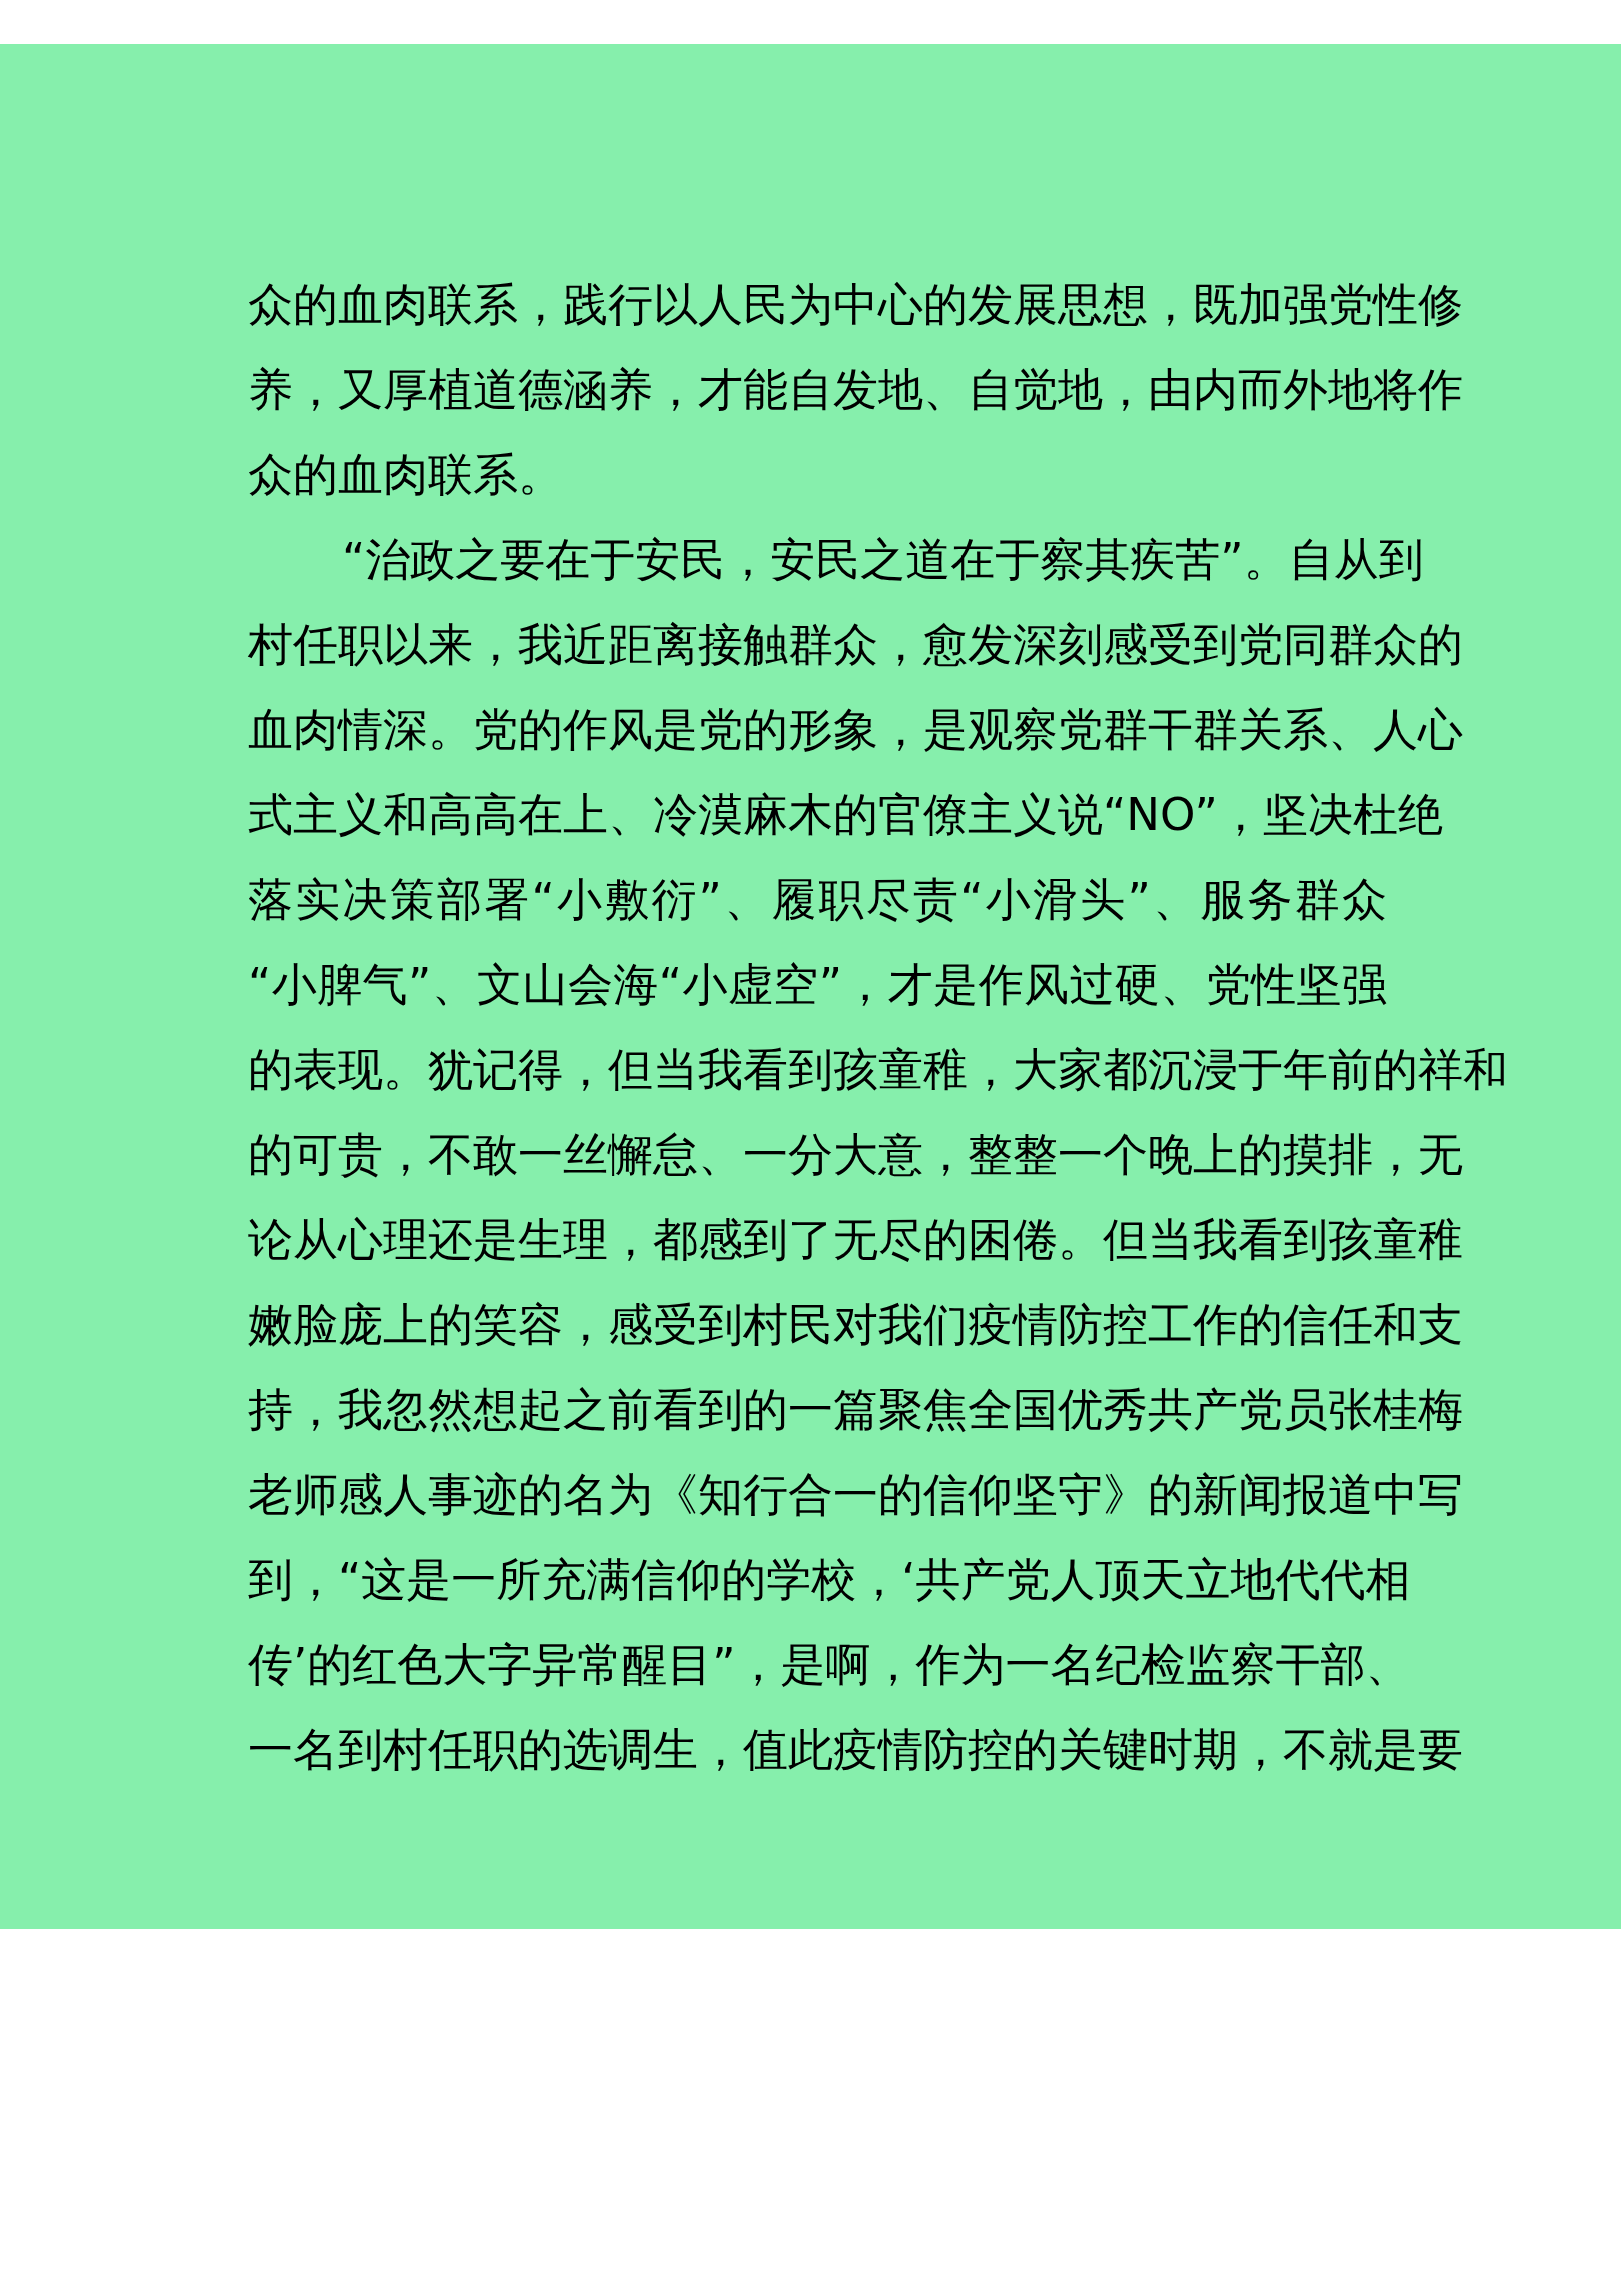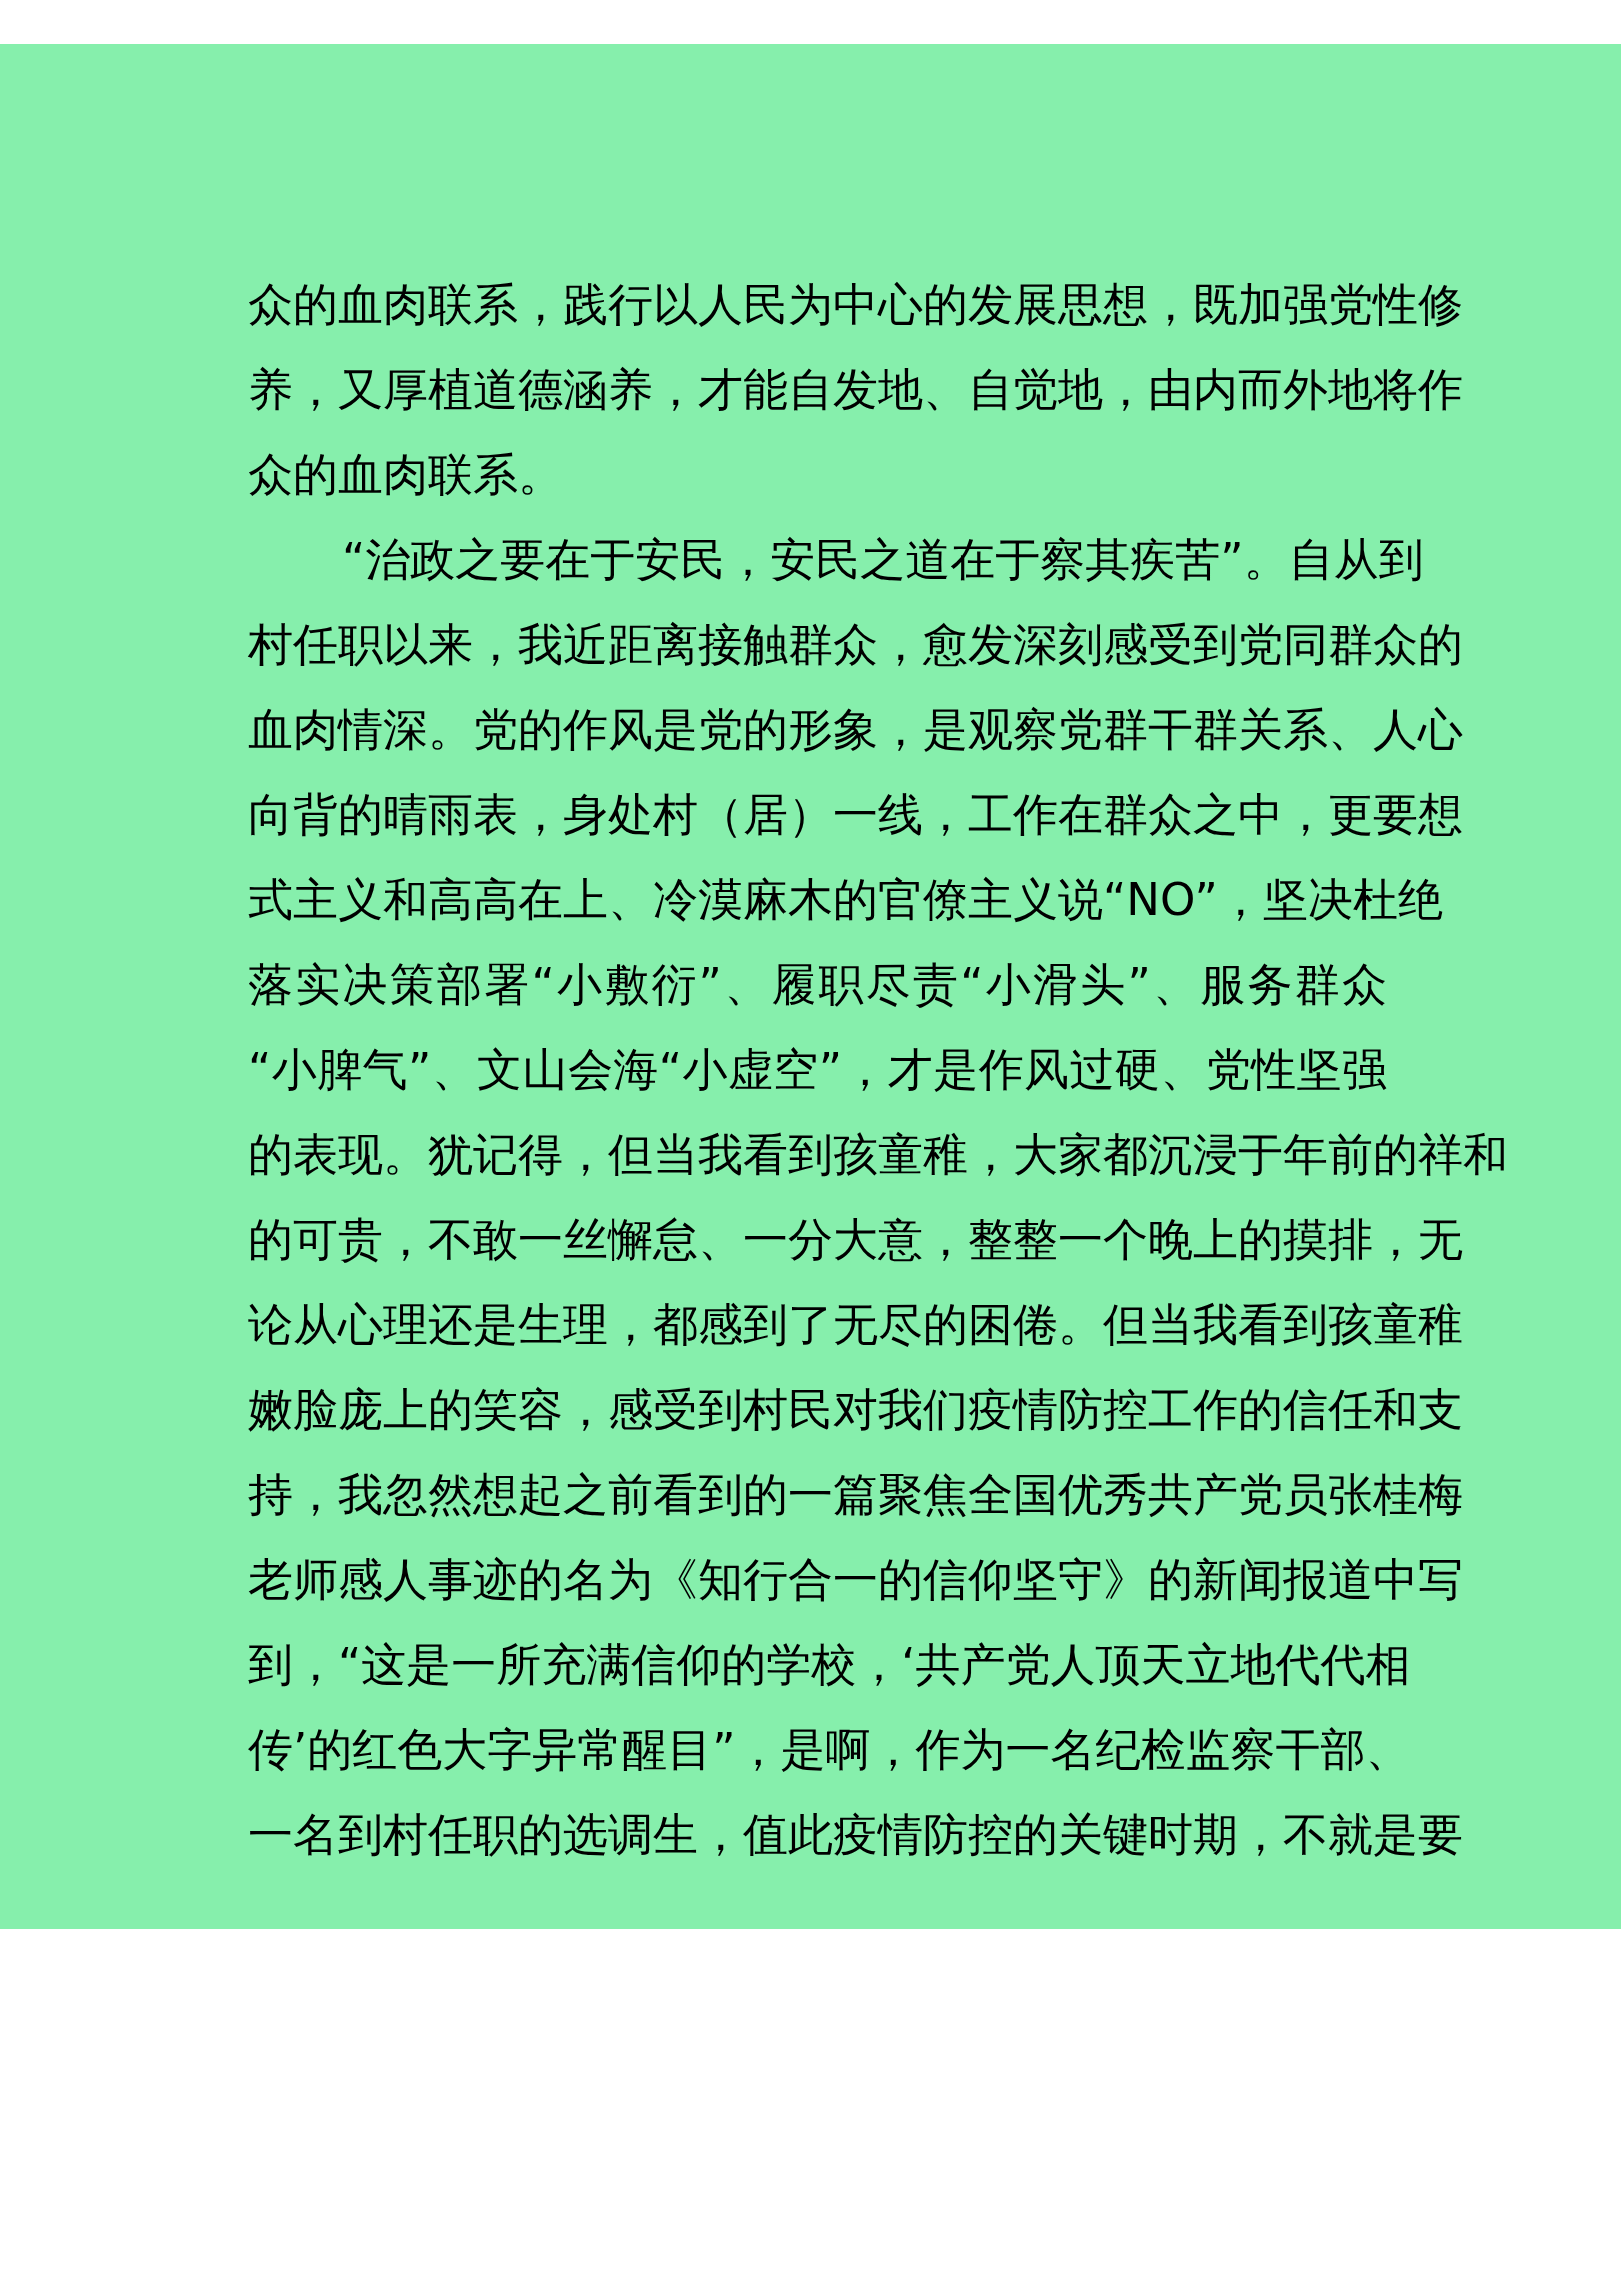--- a/index.html
+++ b/index.html
@@ -53,21 +53,20 @@
 <div class="page">
   <div class="body-text">
 
     <span class="line">众的血肉联系，践行以人民为中心的发展思想，既加强党性修</span>
     <span class="line">养，又厚植道德涵养，才能自发地、自觉地，由内而外地将作</span>
     <span class="line last">众的血肉联系。</span>
 
     <span class="line indent">“治政之要在于安民，安民之道在于察其疾苦”。自从到</span>
     <span class="line">村任职以来，我近距离接触群众，愈发深刻感受到党同群众的</span>
     <span class="line">血肉情深。党的作风是党的形象，是观察党群干群关系、人心</span>
-    <span class="line">向背的晴雨表，身处村（居）一线，工作在群众之中，更要想</span>
     <span class="line">式主义和高高在上、冷漠麻木的官僚主义说“NO”，坚决杜绝</span>
     <span class="line">落实决策部署“小敷衍”、履职尽责“小滑头”、服务群众</span>
     <span class="line">“小脾气”、文山会海“小虚空”，才是作风过硬、党性坚强</span>
     <span class="line">的表现。犹记得，但当我看到孩童稚，大家都沉浸于年前的祥和</span>
     <span class="line">的可贵，不敢一丝懈怠、一分大意，整整一个晚上的摸排，无</span>
     <span class="line">论从心理还是生理，都感到了无尽的困倦。但当我看到孩童稚</span>
     <span class="line">嫩脸庞上的笑容，感受到村民对我们疫情防控工作的信任和支</span>
     <span class="line">持，我忽然想起之前看到的一篇聚焦全国优秀共产党员张桂梅</span>
     <span class="line">老师感人事迹的名为《知行合一的信仰坚守》的新闻报道中写</span>
     <span class="line">到，“这是一所充满信仰的学校，‘共产党人顶天立地代代相</span>

